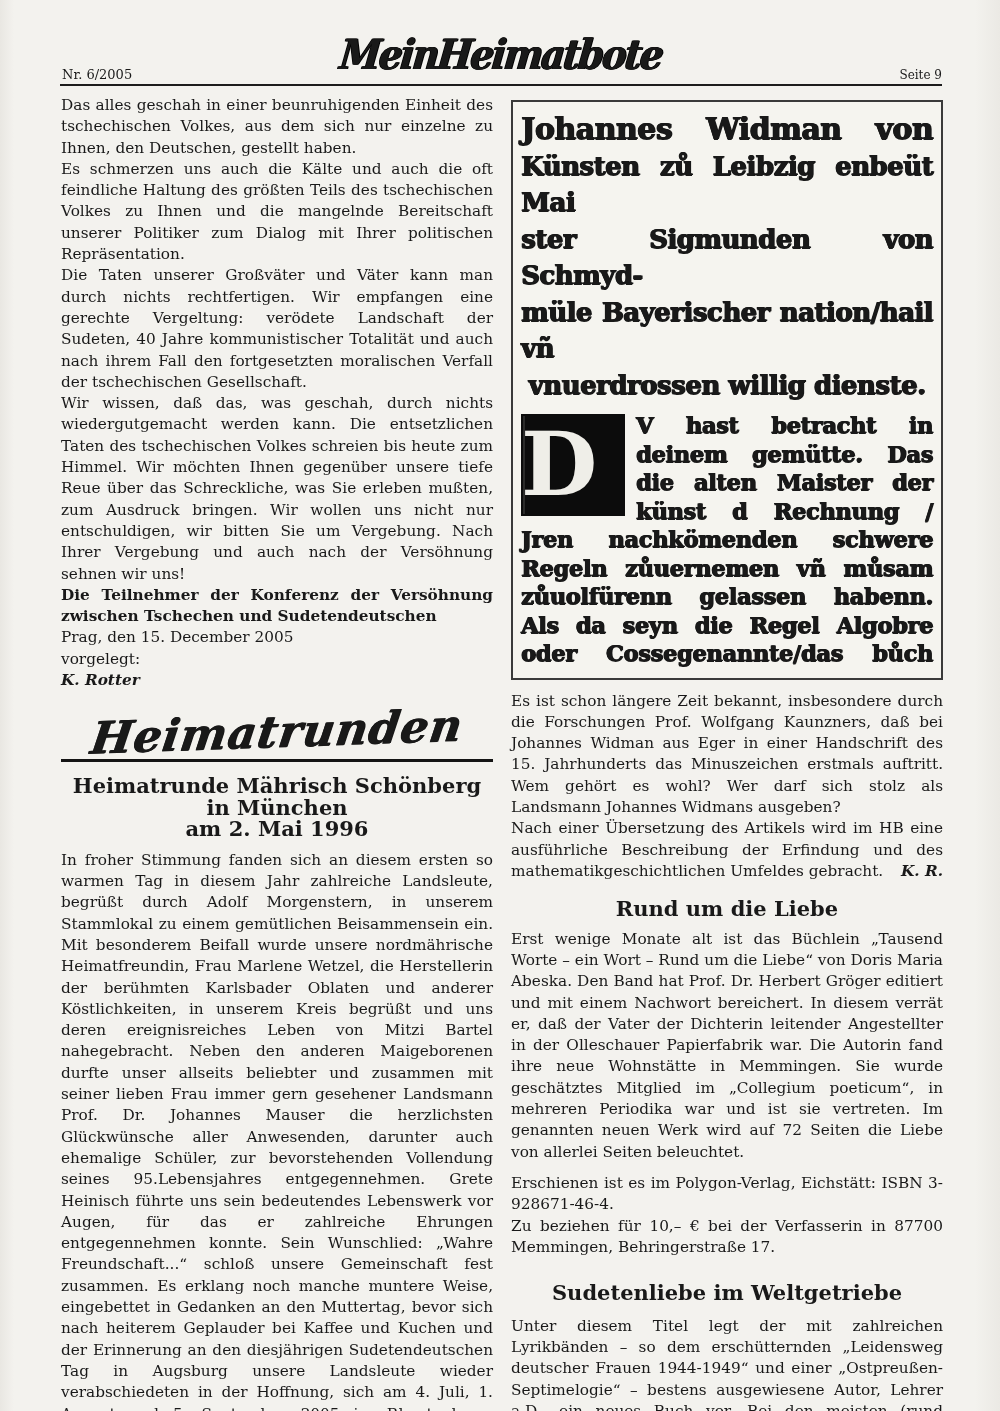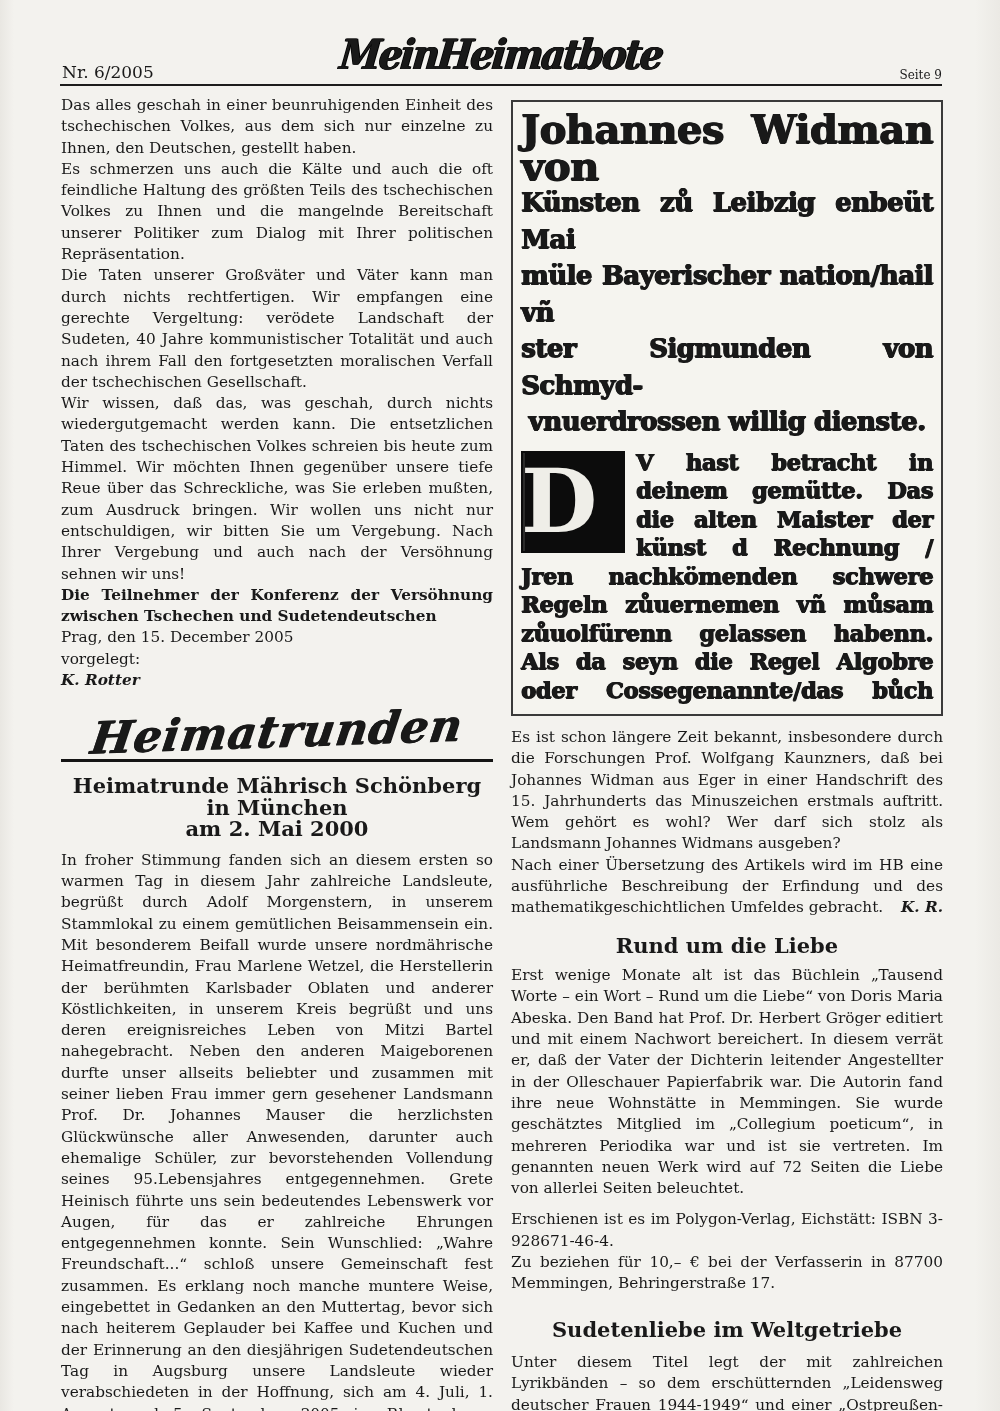--- a/index.html
+++ b/index.html
@@ -7,21 +7,21 @@
   .page{
     position:relative;width:1000px;height:1411px;overflow:hidden;
     background:
       linear-gradient(90deg, #e9e7e2 0px, #f3f2ee 14px, #f3f2ee 975px, #ebe9e4 1000px),
       #f3f2ee;
     font-family:"DejaVu Serif","Liberation Serif",serif;
     color:#191919;
   }
   
   .hdr{position:absolute;top:34px;left:60px;right:58px;height:50px;}
-  .hdr-issue{position:absolute;left:2px;bottom:2px;font-size:17px;}
+  .hdr-issue{position:absolute;left:2px;bottom:2px;font-size:13px;}
   .hdr-page{position:absolute;right:0;bottom:2px;font-size:12px;}
   .masthead{
     position:absolute;left:50%;top:-2px;transform:translateX(-50%) skewX(-6deg) scaleY(1.12);
     font-size:37px;font-weight:bold;font-style:italic;letter-spacing:-2px;white-space:nowrap;
     text-shadow:1px 0 0 #000,-0.7px 0 0 #000,0 0.7px 0 #000;
   }
   .hdr-rule{position:absolute;top:84px;left:60px;right:58px;border-top:2.5px solid #1c1c1c;}
   
   .col{position:absolute;top:95px;width:432px;font-size:15.3px;line-height:21.3px;}
   .col-left{left:61px;}
@@ -47,21 +47,21 @@
   
   .facsimile{
     margin:0 0 11px 0;border:2px solid #3a3a3a;background:#f5f4ef;
     padding:9px 8px 10px 8px;
   }
   .fx1 div{
     font-weight:bold;font-size:26px;line-height:36.5px;letter-spacing:-0.5px;
     text-align:justify;text-align-last:justify;
     text-shadow:1px 0 0 currentColor,-0.5px 0 0 currentColor,0 0.8px 0 currentColor;
   }
-  .fx1 div:first-child{font-size:40px;}
+  .fx1 div:first-child{font-size:30px;}
   .fx1 div.fx-center{text-align:center;text-align-last:center;}
   .fx2{
     margin-top:8px;font-weight:bold;font-size:22.5px;line-height:28.5px;letter-spacing:-0.3px;
     text-align:justify;text-align-last:justify;
     text-shadow:0.9px 0 0 currentColor,-0.4px 0 0 currentColor,0 0.7px 0 currentColor;
   }
   .fx-initial{
     float:left;width:104px;height:102px;background:#0c0c0c;color:#efeee8;
     font-size:88px;line-height:100px;text-align:center;font-weight:bold;
     margin:3px 11px 3px 0;text-shadow:none;
@@ -92,36 +92,36 @@
     <p>Prag, den 15. December 2005</p>
     <div class="row">
       <span>vorgelegt:</span>
       <span class="italic bold">K. Rotter</span>
     </div>
 
     <div class="script-head">
       <span class="script">Heimatrunden</span>
     </div>
     <h3>Heimatrunde Mährisch Schönberg in München</h3>
-    <h3 class="sect-head2">am 2. Mai 2000</h3>
+    <h3 class="sect-head2">am 2. Mai 1996</h3>
     <p class="just">
       <span>In froher Stimmung fanden sich an diesem ersten so warmen Tag in diesem Jahr zahlreiche Landsleute, begrüßt durch Adolf Morgenstern, in unserem Stammlokal zu einem gemütlichen Beisammensein ein. Mit besonderem Beifall wurde unsere nordmährische Heimatfreundin, Frau Marlene Wetzel, die Herstellerin der berühmten Karlsbader Oblaten und anderer Köstlichkeiten, in unserem Kreis begrüßt und uns deren ereignisreiches Leben von Mitzi Bartel nahegebracht. Neben den anderen Maigeborenen durfte unser allseits beliebter und zusammen mit seiner lieben Frau immer gern gesehener Landsmann Prof. Dr. Johannes Mauser die herzlichsten Glückwünsche aller Anwesenden, darunter auch ehemalige Schüler, zur bevorstehenden Vollendung seines 95.Lebensjahres entgegennehmen. Grete Heinisch führte uns sein bedeutendes Lebenswerk vor Augen, für das er zahlreiche Ehrungen entgegennehmen konnte. Sein Wunschlied: „Wahre Freundschaft...“ schloß unsere Gemeinschaft fest zusammen. Es erklang noch manche muntere Weise, eingebettet in Gedanken an den Muttertag, bevor sich nach heiterem Geplauder bei Kaffee und Kuchen und der Erinnerung an den diesjährigen Sudetendeutschen Tag in Augsburg unsere Landsleute wieder verabschiedeten in der Hoffnung, sich am 4. Juli, 1. August und 5. September 2005 im Rhaetenhaus, Luisenstraße 27, 80333 München – U-Bahnlinie 2, Station „Königsplatz“ wiedersehen zu können.</span>
       
     </p>
 
   </section>
 
   <section class="col col-right">
 
     <figure class="facsimile" style="margin-left:0;margin-right:0">
       <div class="fx1">
         <div>Johannes Widman von</div>
         <div>Künsten zů Leibzig enbeüt Mai</div>
+        <div>ster Sigmunden von Schmyd-</div>
         <div>müle Bayerischer nation/hail vñ</div>
-        <div>ster Sigmunden von Schmyd-</div>
         <div class="fx-center">vnuerdrossen willig dienste.</div>
       </div>
       <div class="fx2">
         <span class="fx-initial">D</span><span>V hast betracht in deinem gemütte. Das die alten Maister der künst d Rechnung / Jren nachkömenden schwere Regeln zůuernemen vñ můsam zůuolfürenn gelassen habenn. Als da seyn die Regel Algobre oder Cossegenannte/das bůch</span>
       </div>
     </figure>
 
     <p class="just">Es ist schon längere Zeit bekannt, insbesondere durch die Forschungen Prof. Wolfgang Kaunzners, daß bei Johannes Widman aus Eger in einer Handschrift des 15. Jahrhunderts das Minuszeichen erstmals auftritt. Wem gehört es wohl? Wer darf sich stolz als Landsmann Johannes Widmans ausgeben?</p>
     <p class="just">
       <span>Nach einer Übersetzung des Artikels wird im HB eine ausführliche Beschreibung der Erfindung und des mathematikgeschichtlichen Umfeldes gebracht.</span>

